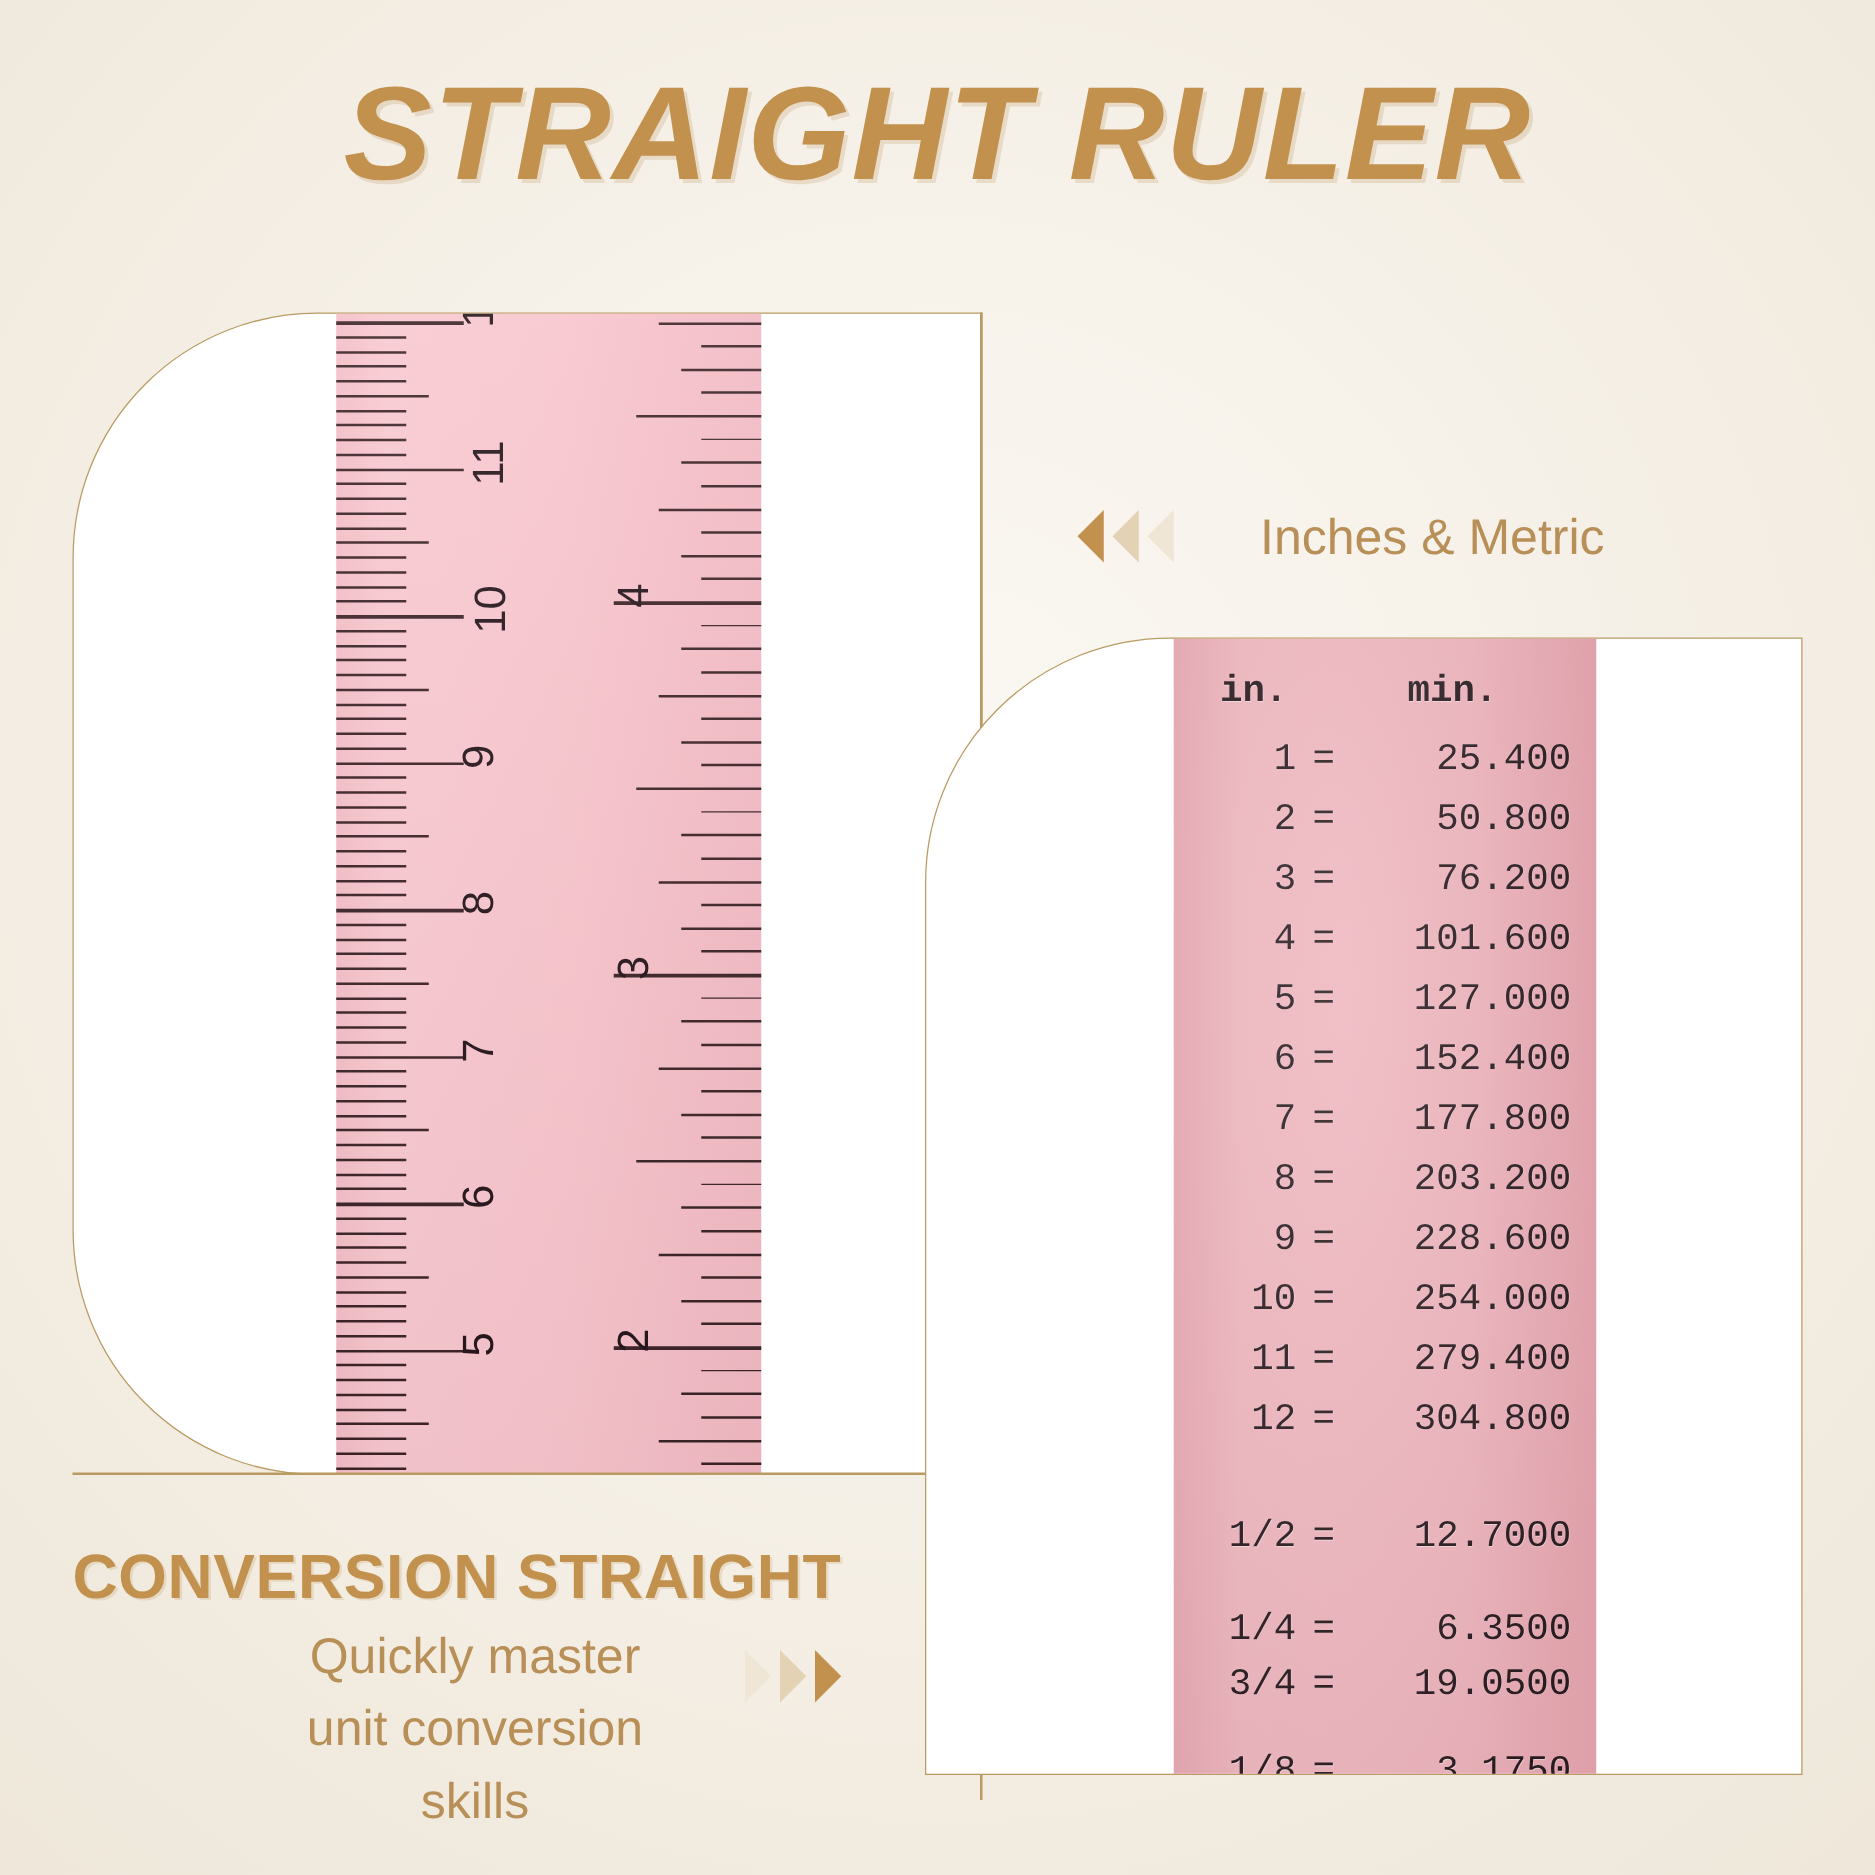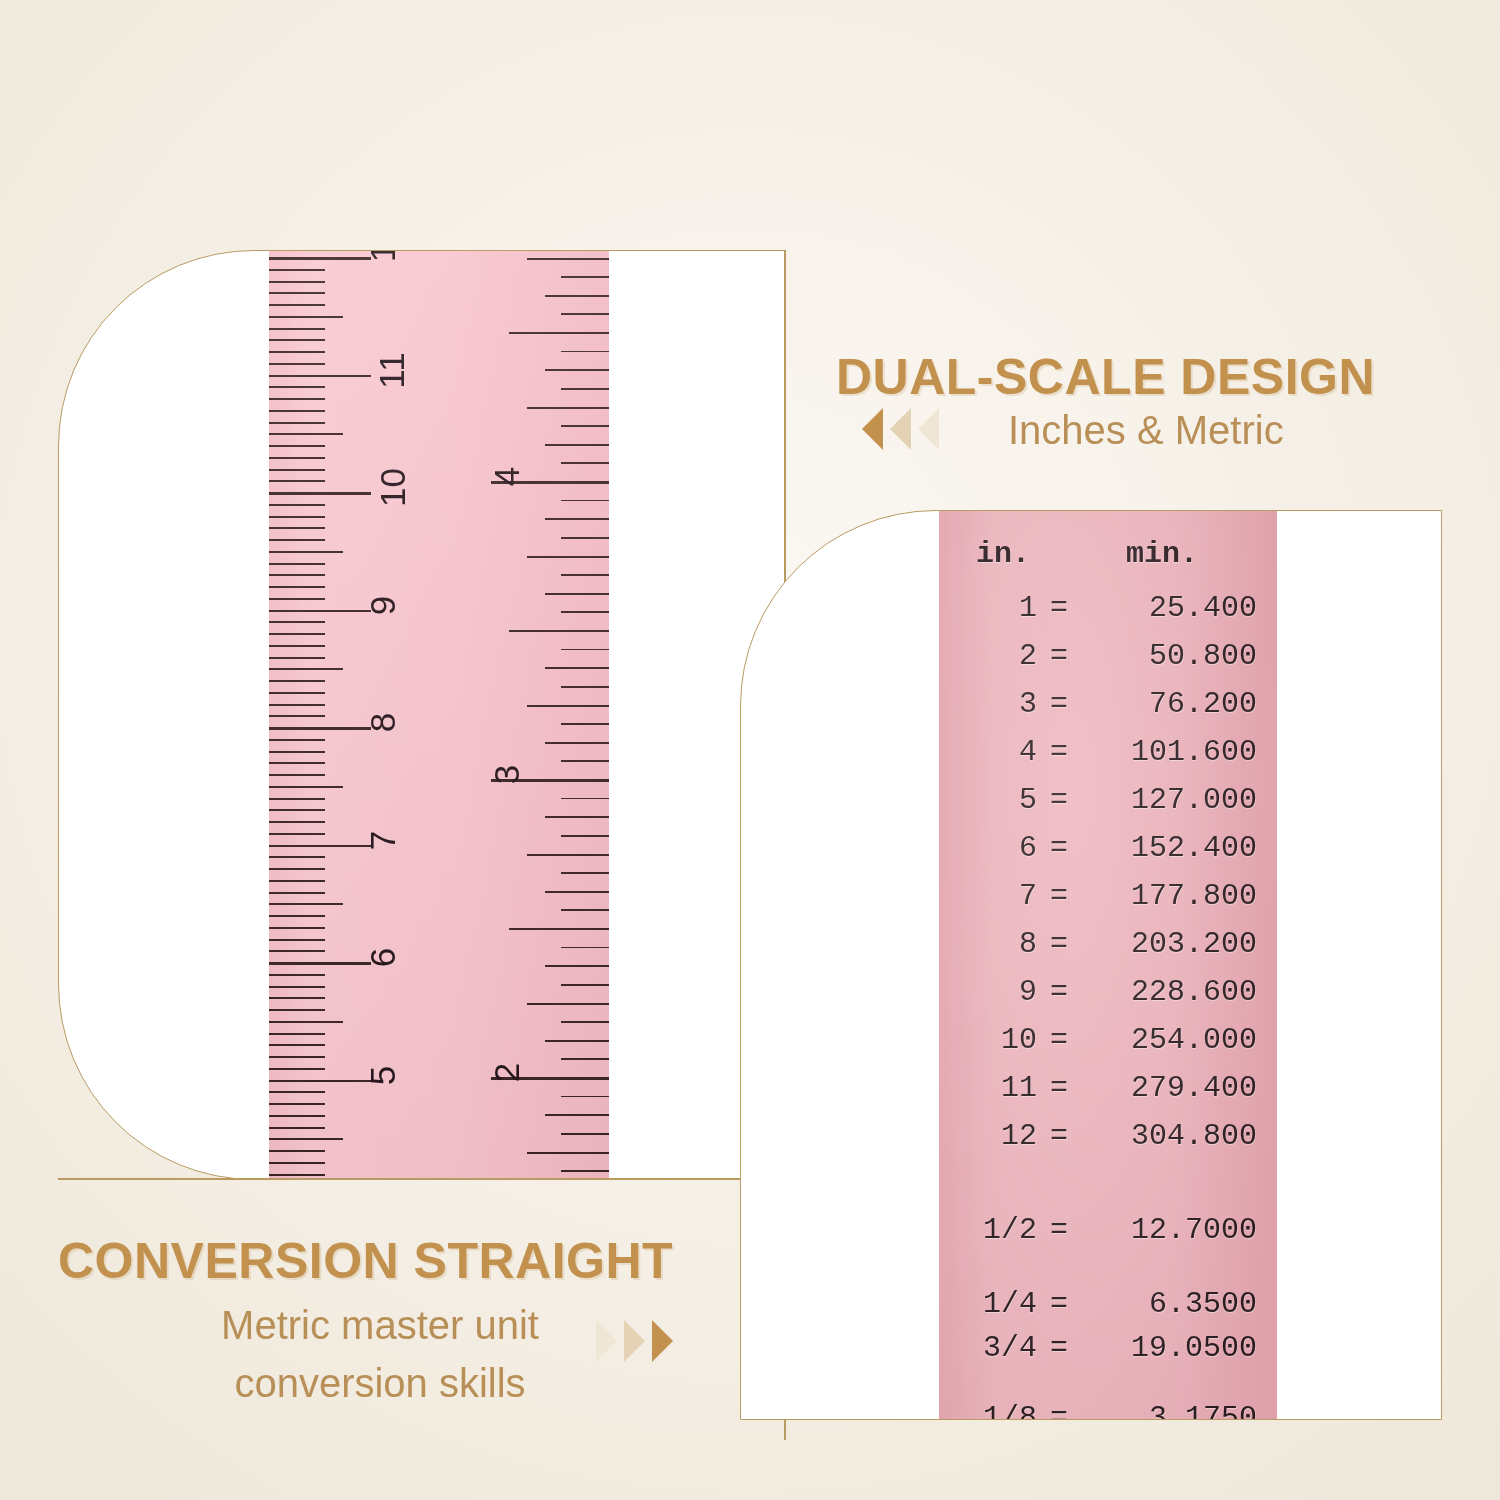--- a/index.html
+++ b/index.html
@@ -201,20 +201,21 @@
   .chev-right { border-left: 21px solid currentColor;  margin-right: 7px; }
 
   #chev-dual  { left: 862px; top: 408px; }
   #chev-conv  { left: 596px; top: 1320px; }
 </style>
 </head>
 <body>
 
 <div id="stage">
 
+  <div class="main-title">STRAIGHT RULER</div>
 
   <div class="panel" id="left-panel">
     <div id="ruler-body">
       <div id="ruler-ticks">
           <div class="tick cm" style="height: 2.6px; width: 102px; top: 8px;"></div>
           <div class="tick cm" style="height: 2px; width: 56px; top: 19.75px;"></div>
           <div class="tick cm" style="height: 2px; width: 56px; top: 31.5px;"></div>
           <div class="tick cm" style="height: 2px; width: 56px; top: 43.25px;"></div>
           <div class="tick cm" style="height: 2px; width: 56px; top: 55px;"></div>
           <div class="tick cm" style="height: 2.2px; width: 74px; top: 66.75px;"></div>
@@ -446,29 +447,28 @@
             <div class="ct-row" style="top: 892px;">
               <span class="c-unit">1/8</span>
               <span class="c-eq">=</span>
               <span class="c-val">3.1750</span>
             </div>
           </div>
       </div>
     </div>
   </div>
 
-  <div class="feature-title" id="dual-title">DUAL-SCALE DESIGN</div>
   <div class="chev-group" id="chev-dual">
     <span class="chev chev-left" style="color:#c2914e"></span>
     <span class="chev chev-left" style="color:#e3d2b4"></span>
     <span class="chev chev-left" style="color:#efe6d6"></span>
   </div>
   <div class="feature-sub" id="dual-sub">Inches &amp; Metric</div>
 
   <div class="feature-title" id="conv-title">CONVERSION STRAIGHT</div>
-  <div class="feature-sub" id="conv-sub">Metric master unit conversion skills</div>
+  <div class="feature-sub" id="conv-sub">Quickly master unit conversion skills</div>
   <div class="chev-group" id="chev-conv">
     <span class="chev chev-right" style="color:#efe6d6"></span>
     <span class="chev chev-right" style="color:#e3d2b4"></span>
     <span class="chev chev-right" style="color:#c2914e"></span>
   </div>
 
 </div>
 
 </body></html>

